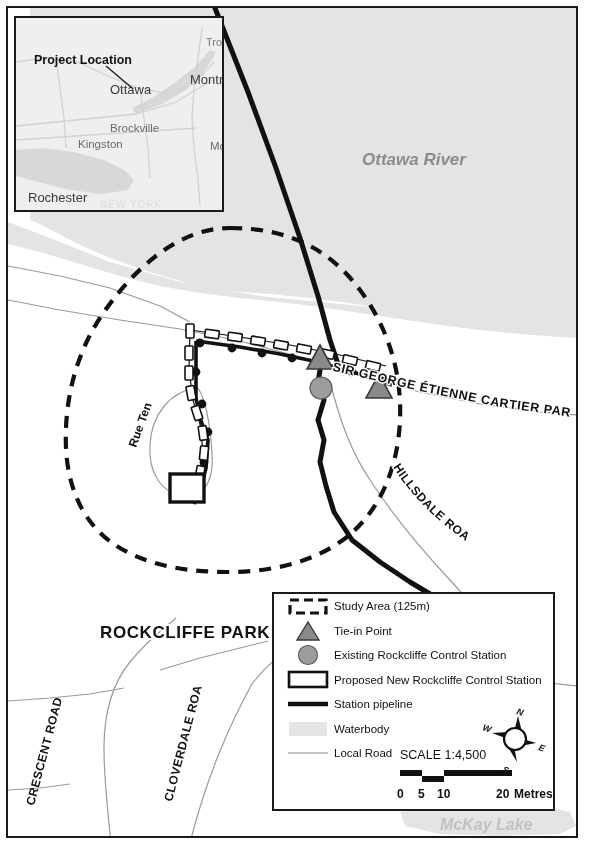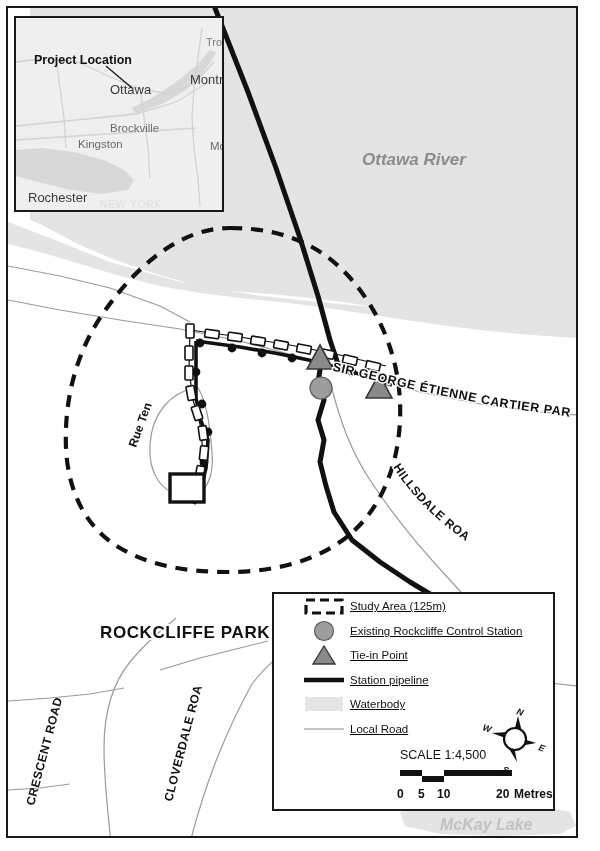--- a/index.html
+++ b/index.html
@@ -3,21 +3,21 @@
 <meta charset="utf-8">
 <style>
   html,body{margin:0;padding:0;background:#ffffff;}
   body{font-family:"Liberation Sans",sans-serif;}
   #page{position:relative;width:600px;height:851px;overflow:hidden;background:#fff;}
   #frame{position:absolute;left:6px;top:6px;width:572px;height:832px;border:2px solid #1a1a1a;box-sizing:border-box;}
   #mapsvg{position:absolute;left:0;top:0;width:600px;height:851px;}
   #inset{position:absolute;left:14px;top:16px;width:210px;height:196px;border:2px solid #1a1a1a;box-sizing:border-box;background:#efefef;overflow:hidden;}
   #insetsvg{position:absolute;left:0;top:0;width:206px;height:192px;}
   #legend{position:absolute;left:272px;top:592px;width:283px;height:219px;border:2px solid #1a1a1a;background:#ffffff;box-sizing:border-box;}
-  .lg-row{display:flex;align-items:center;height:24.5px;padding-left:24px;text-decoration:underline;}
+  .lg-row{display:flex;align-items:center;height:24.5px;padding-left:8px;}
   .lg-sym{width:52px;flex:0 0 52px;display:flex;align-items:center;justify-content:center;}
   .lg-txt{font-size:11.5px;color:#111;white-space:nowrap;}
   .halo{paint-order:stroke fill;}
 </style>
 </head>
 <body>
 
 <div id="page">
 
   <svg id="mapsvg" viewBox="0 0 600 851">
@@ -188,36 +188,44 @@
       <div class="lg-sym">
         <svg width="40" height="17">
             <rect x="2" y="2" width="36" height="13" fill="none" stroke="#111" stroke-width="3.2" stroke-dasharray="9 5"></rect>
           </svg>
       </div>
       <div class="lg-txt">Study Area (125m)</div>
     </div>
 
     <div class="lg-row">
       <div class="lg-sym">
+        <svg width="26" height="22">
+            <polygon points="13,2 24,20 2,20" fill="#8a8a8a" stroke="#3a3a3a" stroke-width="1.4"></polygon>
+          </svg>
+      </div>
+      <div class="lg-txt">Tie-in Point</div>
+    </div>
+
+    <div class="lg-row">
+      <div class="lg-sym">
         <svg width="24" height="24">
             <circle cx="12" cy="12" r="9.5" fill="#9d9d9d" stroke="#5d5d5d" stroke-width="1.2"></circle>
           </svg>
       </div>
       <div class="lg-txt">Existing Rockcliffe Control Station</div>
     </div>
 
     <div class="lg-row">
       <div class="lg-sym">
-        <svg width="26" height="22">
-            <polygon points="13,2 24,20 2,20" fill="#8a8a8a" stroke="#3a3a3a" stroke-width="1.4"></polygon>
-          </svg>
-      </div>
-      <div class="lg-txt">Tie-in Point</div>
-    </div>
-
+        <svg width="42" height="19">
+            <rect x="2" y="2" width="38" height="15" fill="#fff" stroke="#111" stroke-width="2.6"></rect>
+          </svg>
+      </div>
+      <div class="lg-txt">Proposed New Rockcliffe Control Station</div>
+    </div>
 
 
 
     <div class="lg-row">
       <div class="lg-sym">
         <svg width="44" height="12">
             <line x1="2" y1="6" x2="42" y2="6" stroke="#111" stroke-width="4.6"></line>
           </svg>
       </div>
       <div class="lg-txt">Station pipeline</div>

